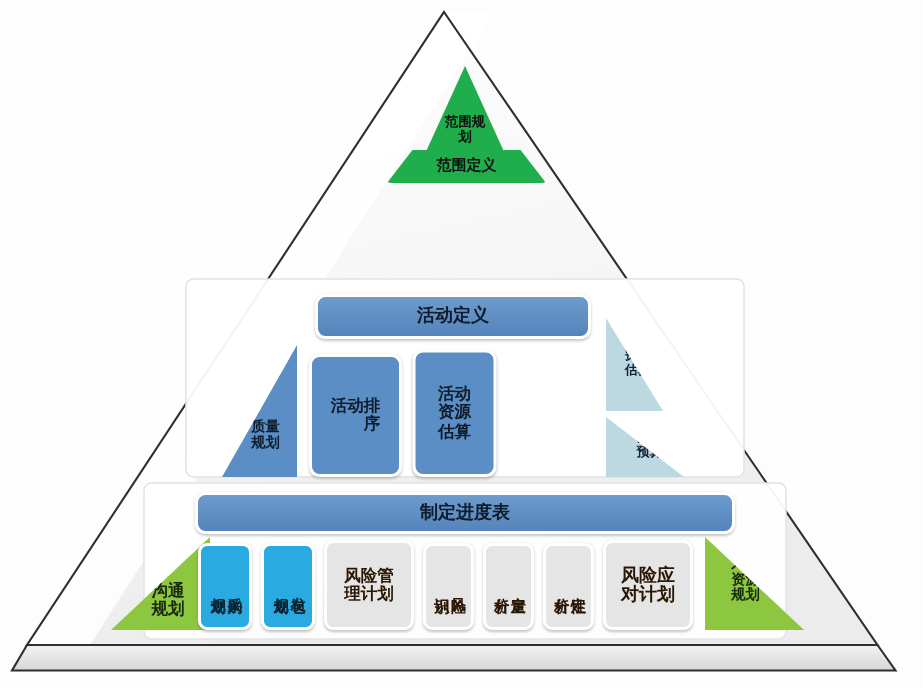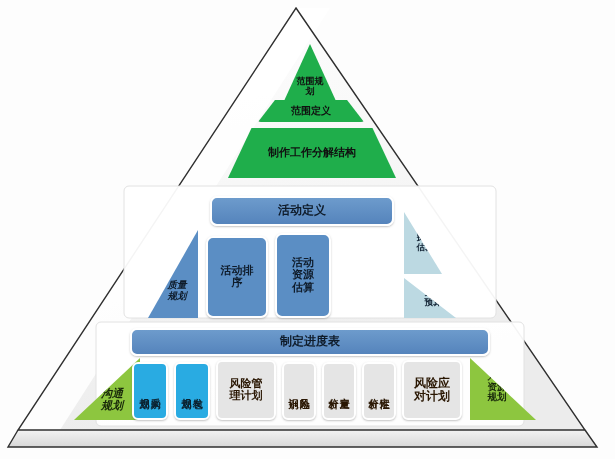--- a/index.html
+++ b/index.html
@@ -13,21 +13,21 @@
     background:#fdfdfd;
   }
 
   
   .body-pyr{position:absolute;left:0;top:0;width:615px;height:459px;}
 
   
   .blk{
     position:absolute;
     display:flex;align-items:center;justify-content:center;
-    text-align:center;
+    text-align:right;
     color:#1b1b1b;
     font-weight:bold;
     line-height:1.12;
     box-sizing:border-box;
     white-space:pre-line;
   }
 
   
   .card{
     border-radius:7px;
@@ -51,21 +51,21 @@
     color:#101010;font-weight:bold;text-align:center;
     line-height:1.15;white-space:pre-line;
     filter:drop-shadow(0 1px 1px rgba(100,100,100,.45));
   }
 
   .tier1{clip-path:polygon(50% 0%,100% 100%,0% 100%);}
   .tier2{clip-path:polygon(16% 0%,84% 0%,100% 100%,0% 100%);border-radius:3px;}
   .tier3{clip-path:polygon(14% 0%,86% 0%,100% 100%,0% 100%);}
 
   
-  .tri-left{clip-path:polygon(100% 0%,100% 100%,0% 100%);font-style:italic;}
+  .tri-left{clip-path:polygon(100% 0%,100% 100%,0% 100%);}
   .tri-right{clip-path:polygon(0% 0%,100% 100%,0% 100%);}
 
   .lbl-v{
     writing-mode:vertical-rl;
     text-orientation:upright;
     letter-spacing:1px;
   }
 </style>
 </head>
 <body>
@@ -111,23 +111,20 @@
 
   <div class="tier tier1" style="left:279px;top:44px;width:62px;height:52px;font-size:9px;padding-top:16px;font-family:Liberation Serif, serif;">
     <span>范围规
 划</span>
   </div>
 
   <div class="tier tier2" style="left:258px;top:100px;width:106px;height:22px;font-size:10px;">
     <span>范围定义</span>
   </div>
 
-  <div class="tier tier3" style="left:228px;top:128px;width:168px;height:50px;font-size:11px;">
-    <span>制作工作分解结构</span>
-  </div>
 
   <div class="blk card c-blue-band" style="left:210px;top:196px;width:184px;height:30px;font-size:12px;color:#0f1c2b;">
     <span>活动定义</span>
   </div>
 
   <div class="blk c-ltblue tri-right" style="left:404px;top:212px;width:38px;height:62px;font-size:8.5px;color:#123;padding-left:4px;">
     <span>费用
 估算</span>
   </div>
 

